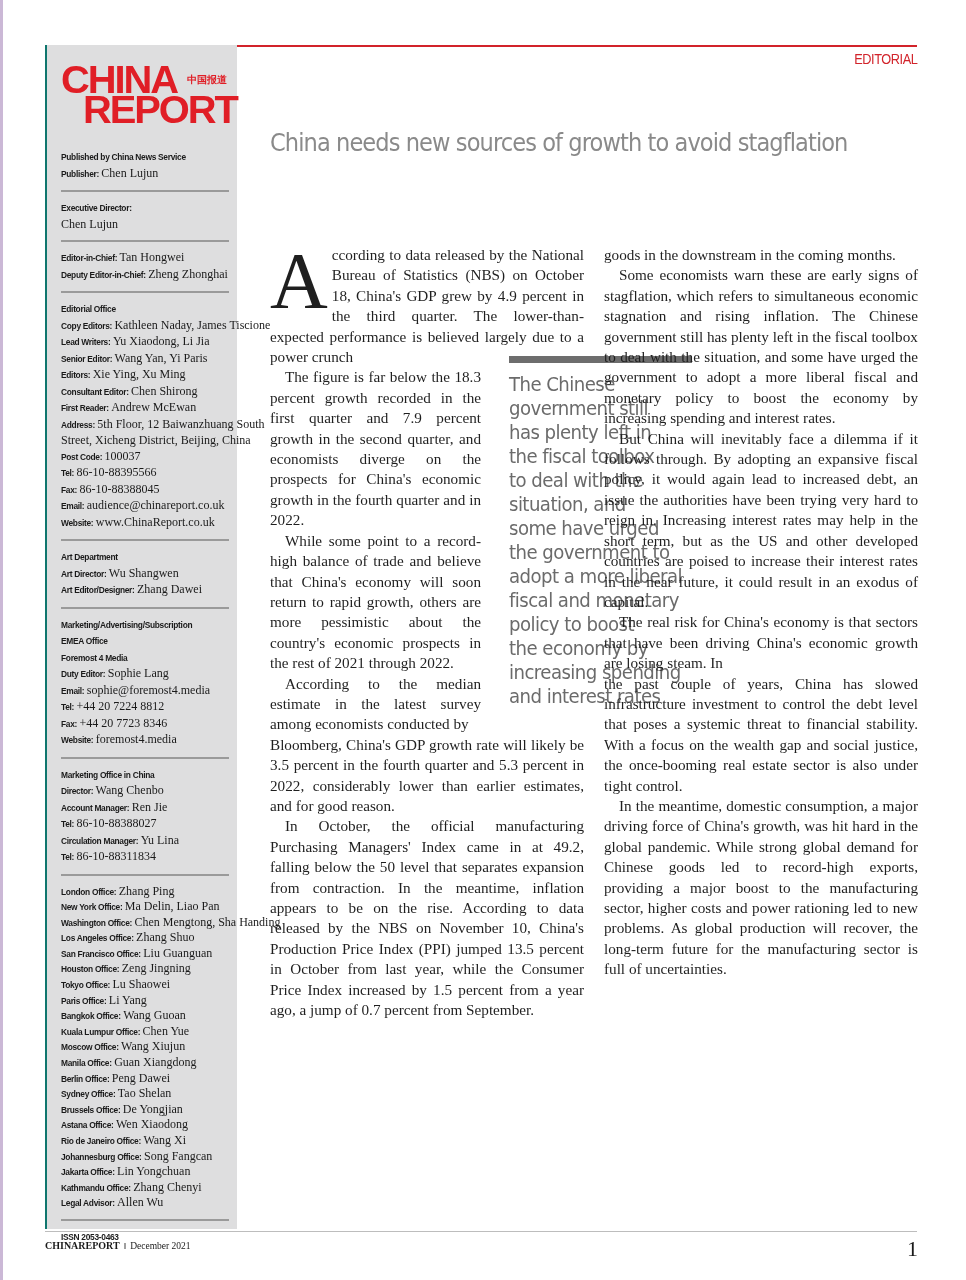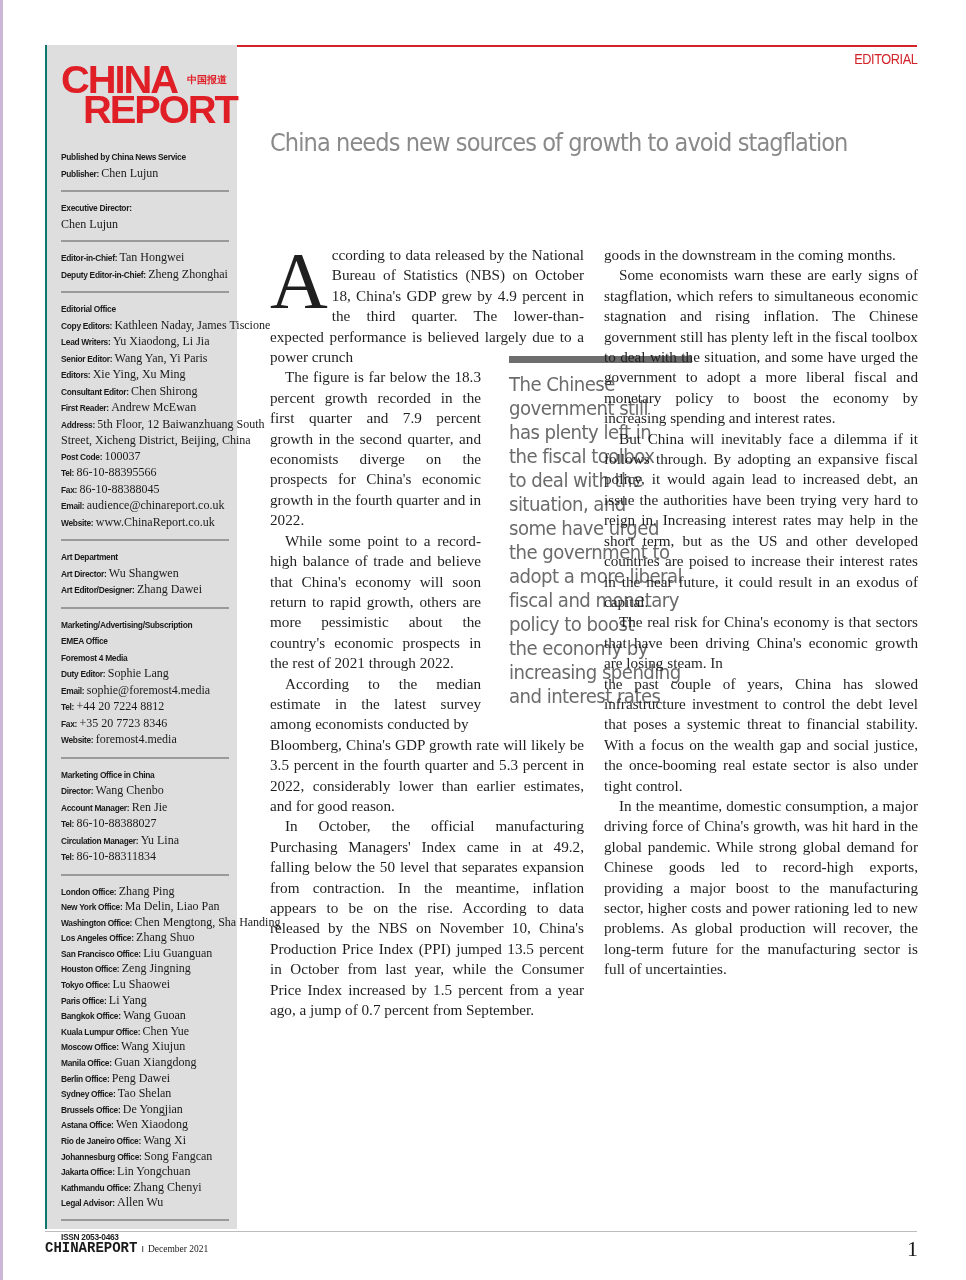--- a/index.html
+++ b/index.html
@@ -61,21 +61,21 @@
   .pq-text {
     font-family:"DejaVu Sans", sans-serif; color:#6b6b6b; font-size:19.5px; line-height:24px;
     letter-spacing:-0.6px; white-space:pre-line; transform:scaleX(0.93); transform-origin:left;
   }
   .star { color:#d2232a; font-size:16px; }
 
   .footer-rule { position:absolute; left:45px; top:1231px; width:872px; height:1px; background:#bdbdbd; }
   .footer-left {
     position:absolute; left:45px; top:1240px; font-size:9px; white-space:nowrap;
   }
-  .footer-left .brand { font-family:Liberation Mono, monospace; font-weight:bold; font-size:14px; }
+  .footer-left .brand { font-family:Liberation Serif, serif; font-weight:bold; font-size:10px; }
   .footer-left .sep { margin:0 4px; font-family:"Liberation Sans", sans-serif; }
   .footer-left .date { font-family:"Liberation Serif", serif; font-size:9.5px; }
   .page-num { position:absolute; right:48px; top:1236px; font-size:22px; font-family:"Liberation Serif", serif; }
 </style>
 </head>
 <body>
 
 <div class="left-edge"></div>
 <div class="top-rule"></div>
 
@@ -124,21 +124,21 @@
         <div class="sb-line"><b>Art Editor/Designer:</b> <span class="v">Zhang Dawei</span></div>
       </div>
       <div class="sb-divider"></div>
       <div class="sb-block">
         <div class="sb-line"><b>Marketing/Advertising/Subscription</b></div>
         <div class="sb-line"><b>EMEA Office</b></div>
         <div class="sb-line"><b>Foremost 4 Media</b></div>
         <div class="sb-line"><b>Duty Editor:</b> <span class="v">Sophie Lang</span></div>
         <div class="sb-line"><b>Email:</b> <span class="v">sophie@foremost4.media</span></div>
         <div class="sb-line"><b>Tel:</b> <span class="v">+44 20 7224 8812</span></div>
-        <div class="sb-line"><b>Fax:</b> <span class="v">+35 20 7723 8346</span></div>
+        <div class="sb-line"><b>Fax:</b> <span class="v">+44 20 7723 8346</span></div>
         <div class="sb-line"><b>Website:</b> <span class="v">foremost4.media</span></div>
       </div>
       <div class="sb-divider"></div>
       <div class="sb-block">
         <div class="sb-line"><b>Marketing Office in China</b></div>
         <div class="sb-line"><b>Director:</b> <span class="v">Wang Chenbo</span></div>
         <div class="sb-line"><b>Account Manager:</b> <span class="v">Ren Jie</span></div>
         <div class="sb-line"><b>Tel:</b> <span class="v">86-10-88388027</span></div>
         <div class="sb-line"><b>Circulation Manager:</b> <span class="v">Yu Lina</span></div>
         <div class="sb-line"><b>Tel:</b> <span class="v">86-10-88311834</span></div>

